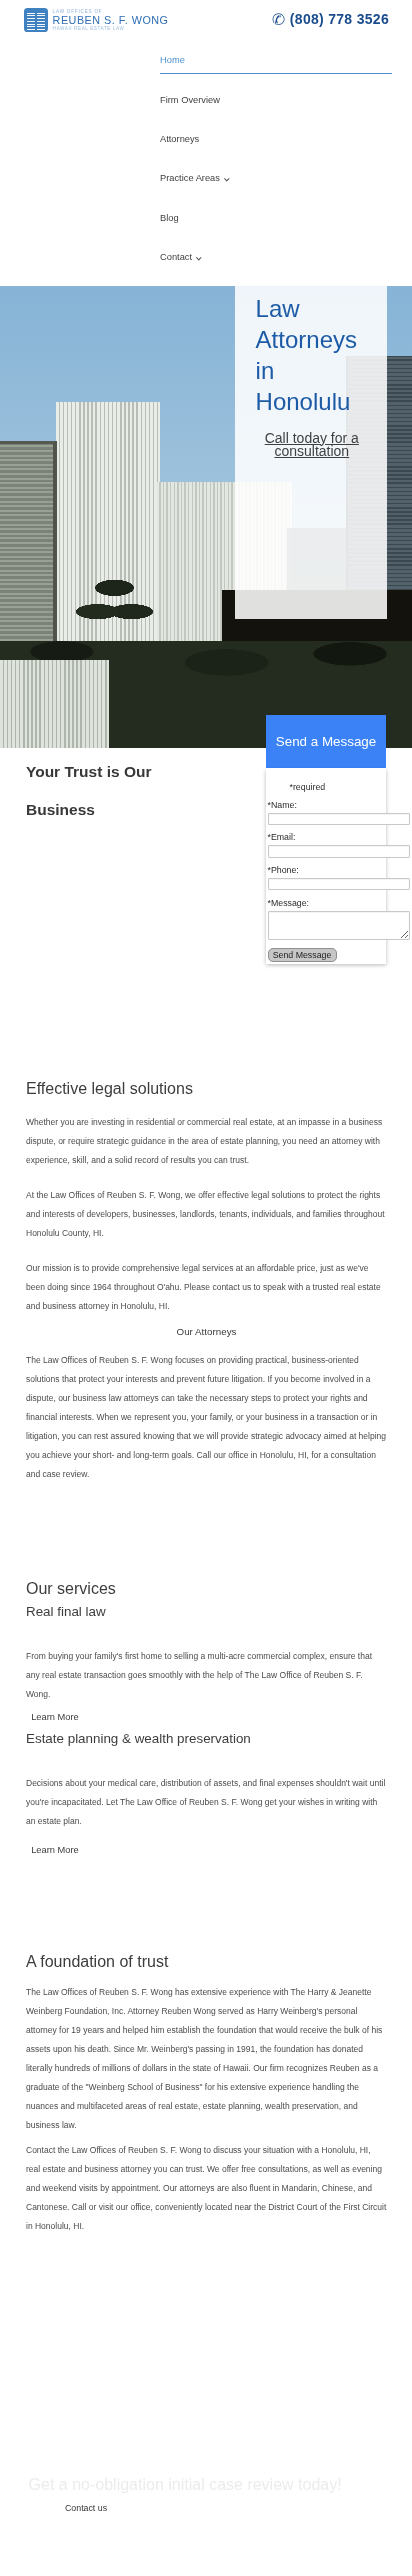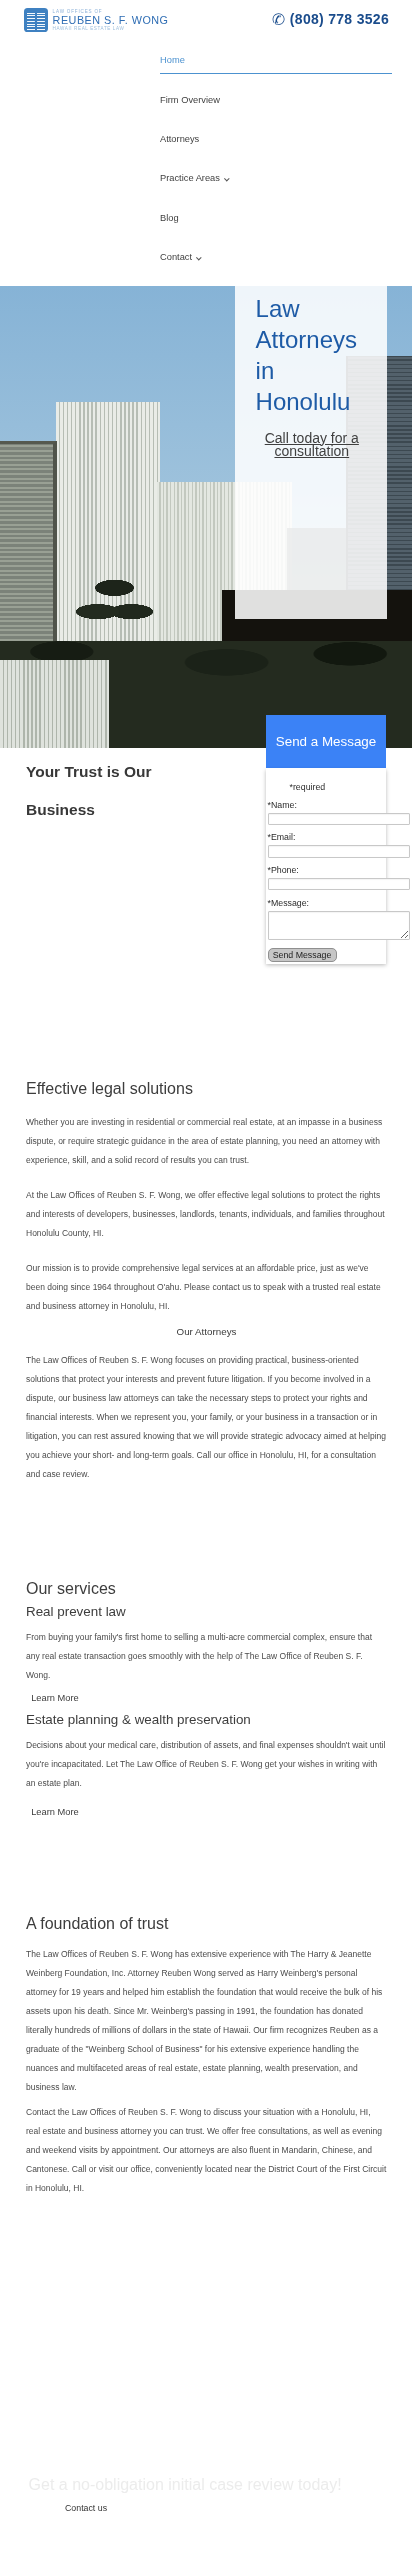--- a/index.html
+++ b/index.html
@@ -92,21 +92,21 @@
   .sec-h2 { font-size:16px; font-weight:400; line-height:23px; color:#3d3d3d; }
   .sec-h3 { font-size:13.4px; font-weight:400; line-height:17.5px; color:#3d3d3d; }
   .body-p { font-size:8.5px; line-height:19px; color:#4b4b4b; }
   .attorneys-link { display:block; margin-top:9.3px; text-align:center; font-size:9.8px;
                     color:#3c3c3c; text-decoration:none; }
   .learn-more { display:inline-block; margin-left:5.2px; font-size:9.3px; color:#3c3c3c;
                 text-decoration:none; }
 
   .mt26{margin-top:13.4px;} .mt30{margin-top:15.5px;} .mt32{margin-top:16.5px;}
   .mt28{margin-top:14.4px;} .mt178{margin-top:92px;} .mt180{margin-top:93px;}
-  .mt6{margin-top:3.1px;} .mt18{margin-top:7px;} .mt16{margin-top:8.2px;}
+  .mt6{margin-top:3.1px;} .mt18{margin-top:26px;} .mt16{margin-top:8.2px;}
   .mt185{margin-top:95px;} .mt20{margin-top:10.3px;} .mt12{margin-top:6.2px;}
 
   
   .cta-strip { position:absolute; left:26px; top:2473px; width:361px; }
   .cta-heading { font-size:16px; font-weight:400; line-height:23px; color:#ececec; margin-left:2.6px; }
   .cta-link { display:inline-block; margin:7.2px 0 0 39px; font-size:8.8px; color:#333;
               text-decoration:none; }
 </style>
 </head>
 <body>
@@ -180,21 +180,21 @@
 
     <h2 class="sec-h2">Effective legal solutions</h2>
     <p class="body-p mt26">Whether you are investing in residential or commercial real estate, at an impasse in a business dispute, or require strategic guidance in the area of estate planning, you need an attorney with experience, skill, and a solid record of results you can trust.</p>
     <p class="body-p mt30">At the Law Offices of Reuben S. F. Wong, we offer effective legal solutions to protect the rights and interests of developers, businesses, landlords, tenants, individuals, and families throughout Honolulu County, HI.</p>
     <p class="body-p mt32">Our mission is to provide comprehensive legal services at an affordable price, just as we've been doing since 1964 throughout O'ahu. Please contact us to speak with a trusted real estate and business attorney in Honolulu, HI.</p>
     <a class="attorneys-link" href="#">Our Attorneys</a>
 
     <p class="body-p mt28">The Law Offices of Reuben S. F. Wong focuses on providing practical, business-oriented solutions that protect your interests and prevent future litigation. If you become involved in a dispute, our business law attorneys can take the necessary steps to protect your rights and financial interests. When we represent you, your family, or your business in a transaction or in litigation, you can rest assured knowing that we will provide strategic advocacy aimed at helping you achieve your short- and long-term goals. Call our office in Honolulu, HI, for a consultation and case review.</p>
 
     <h2 class="sec-h2 mt180">Our services</h2>
-    <h3 class="sec-h3 mt6">Real prevent law</h3>
+    <h3 class="sec-h3 mt6">Real final law</h3>
     <p class="body-p mt18">From buying your family's first home to selling a multi-acre commercial complex, ensure that any real estate transaction goes smoothly with the help of The Law Office of Reuben S. F. Wong.</p>
     <a class="learn-more mt16" href="#">Learn More</a>
     <h3 class="sec-h3 mt16">Estate planning &amp; wealth preservation</h3>
     <p class="body-p mt18">Decisions about your medical care, distribution of assets, and final expenses shouldn't wait until you're incapacitated. Let The Law Office of Reuben S. F. Wong get your wishes in writing with an estate plan.</p>
     <a class="learn-more mt28" href="#">Learn More</a>
 
     <h2 class="sec-h2 mt185">A foundation of trust</h2>
     <p class="body-p mt20">The Law Offices of Reuben S. F. Wong has extensive experience with The Harry &amp; Jeanette Weinberg Foundation, Inc. Attorney Reuben Wong served as Harry Weinberg's personal attorney for 19 years and helped him establish the foundation that would receive the bulk of his assets upon his death. Since Mr. Weinberg's passing in 1991, the foundation has donated literally hundreds of millions of dollars in the state of Hawaii. Our firm recognizes Reuben as a graduate of the "Weinberg School of Business" for his extensive experience handling the nuances and multifaceted areas of real estate, estate planning, wealth preservation, and business law.</p>
     <p class="body-p mt12">Contact the Law Offices of Reuben S. F. Wong to discuss your situation with a Honolulu, HI, real estate and business attorney you can trust. We offer free consultations, as well as evening and weekend visits by appointment. Our attorneys are also fluent in Mandarin, Chinese, and Cantonese. Call or visit our office, conveniently located near the District Court of the First Circuit in Honolulu, HI.</p>
 

